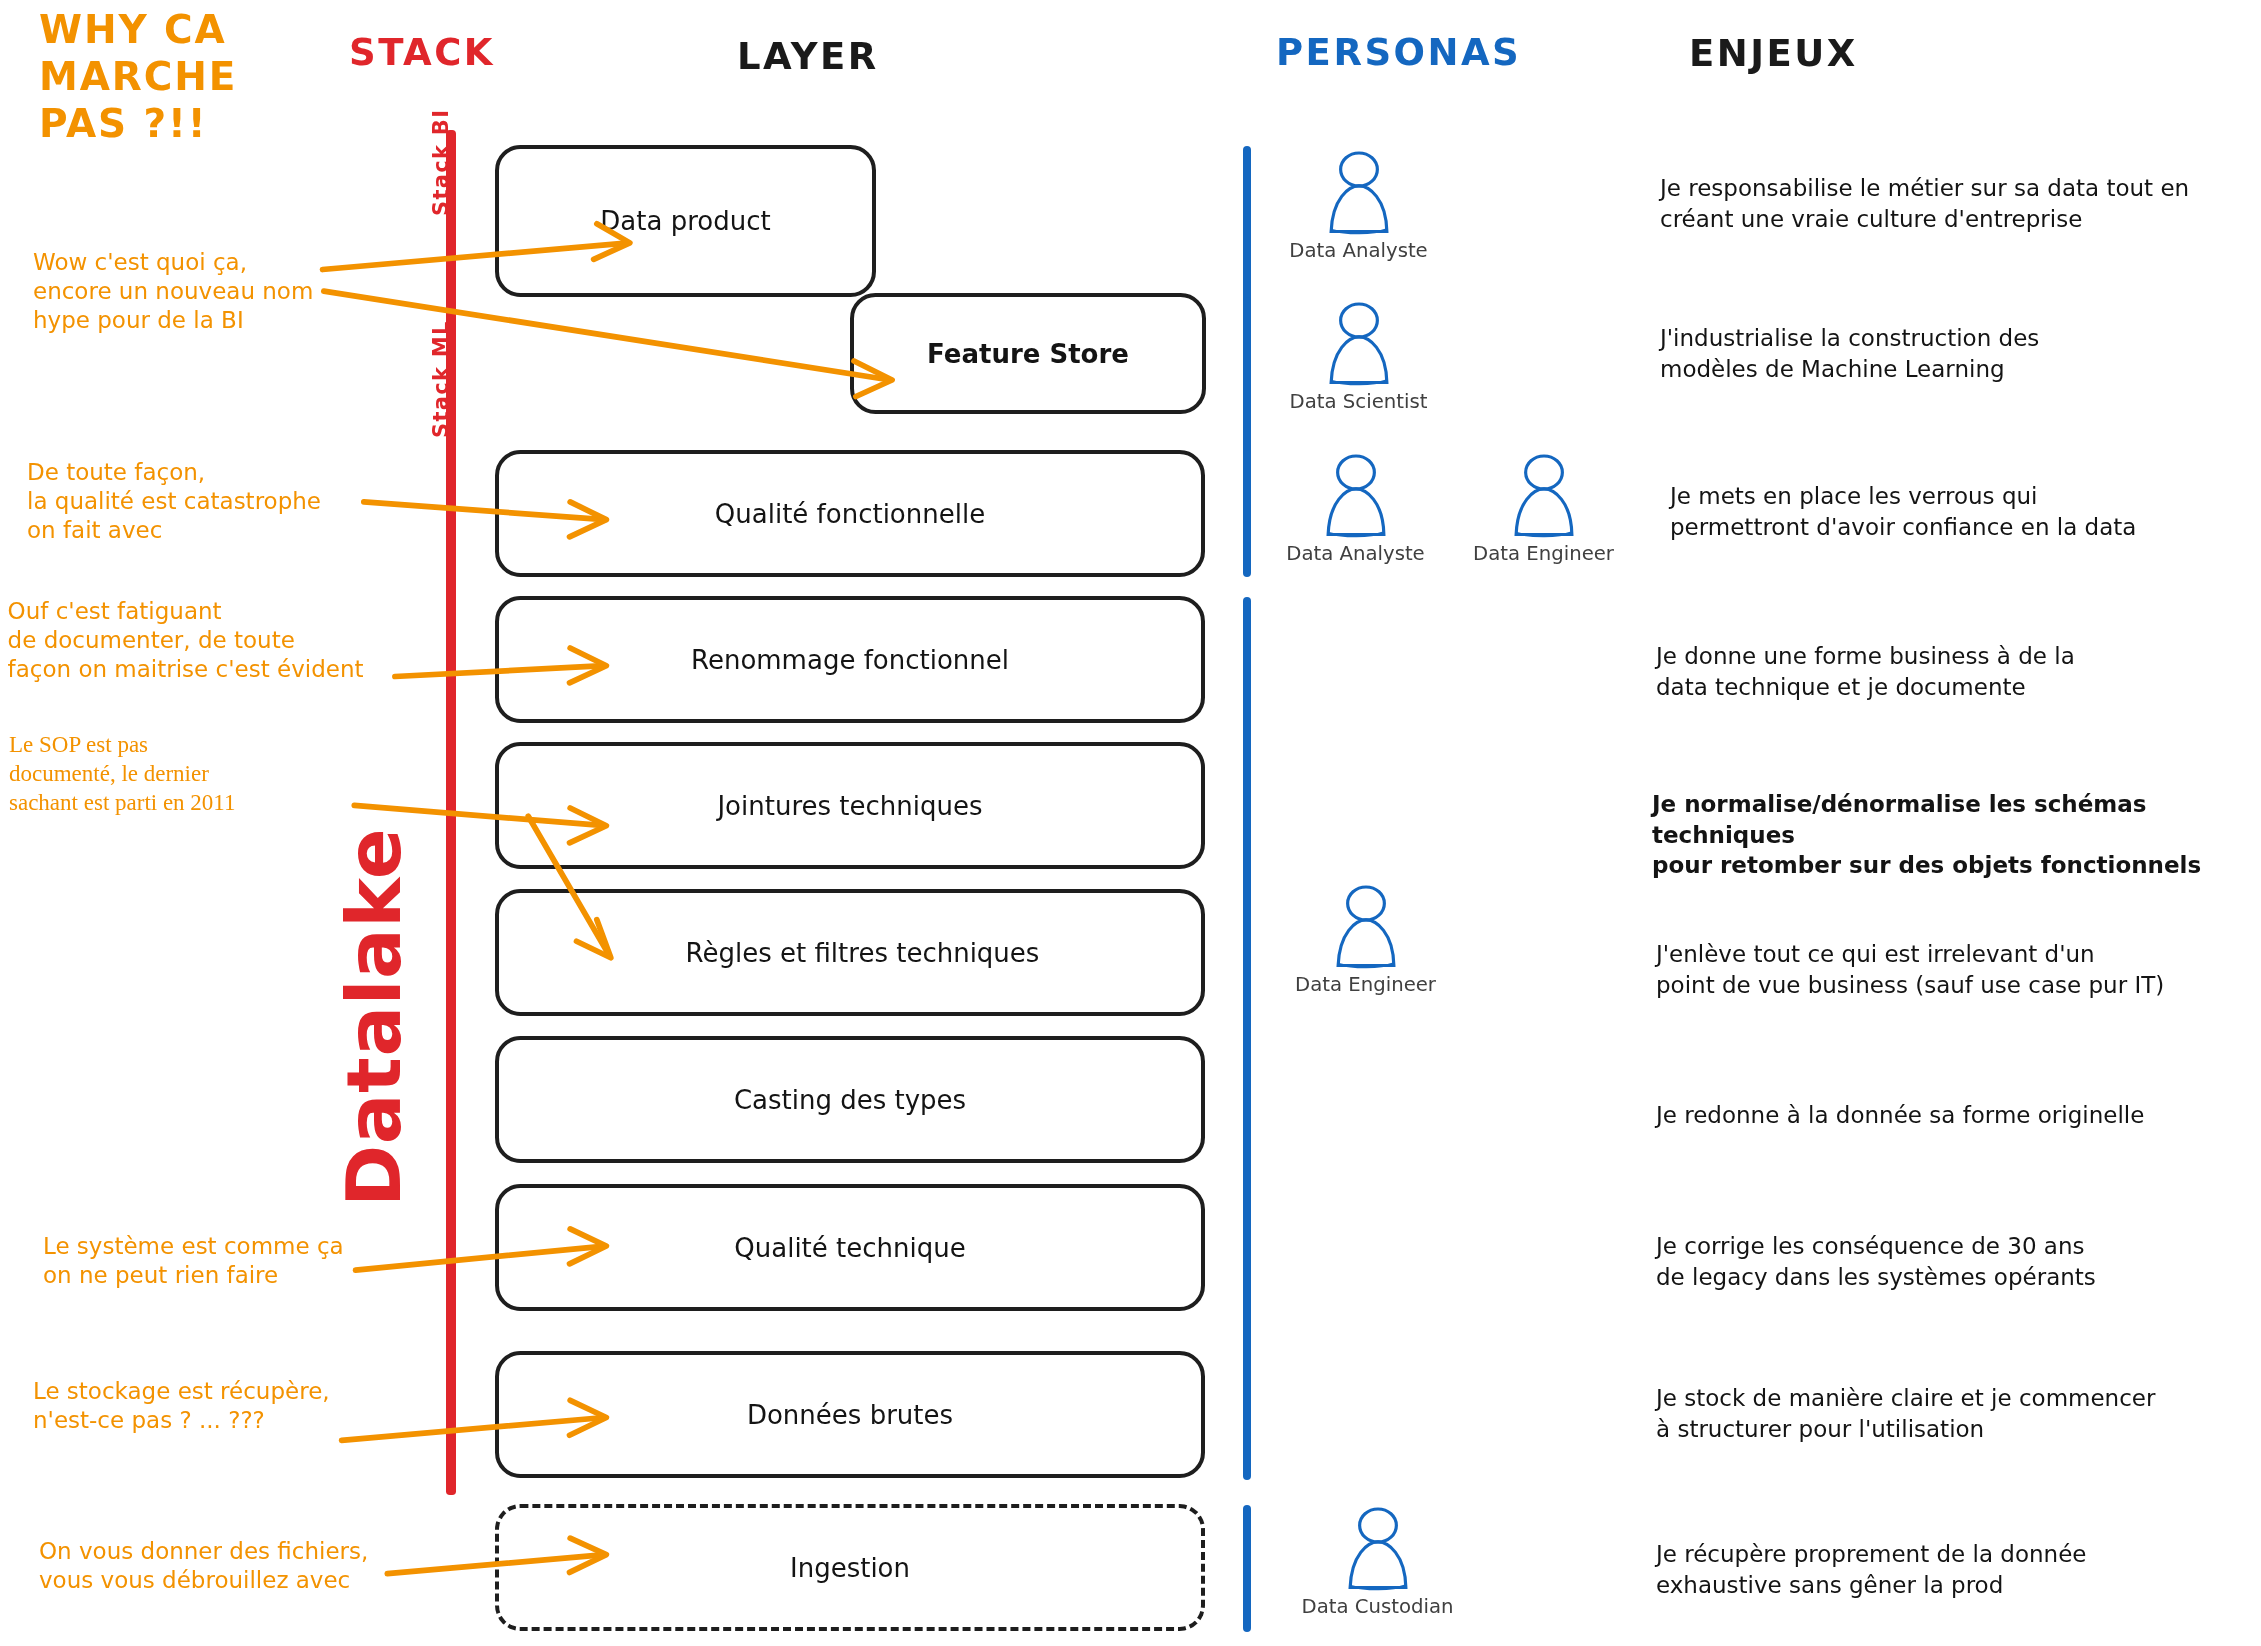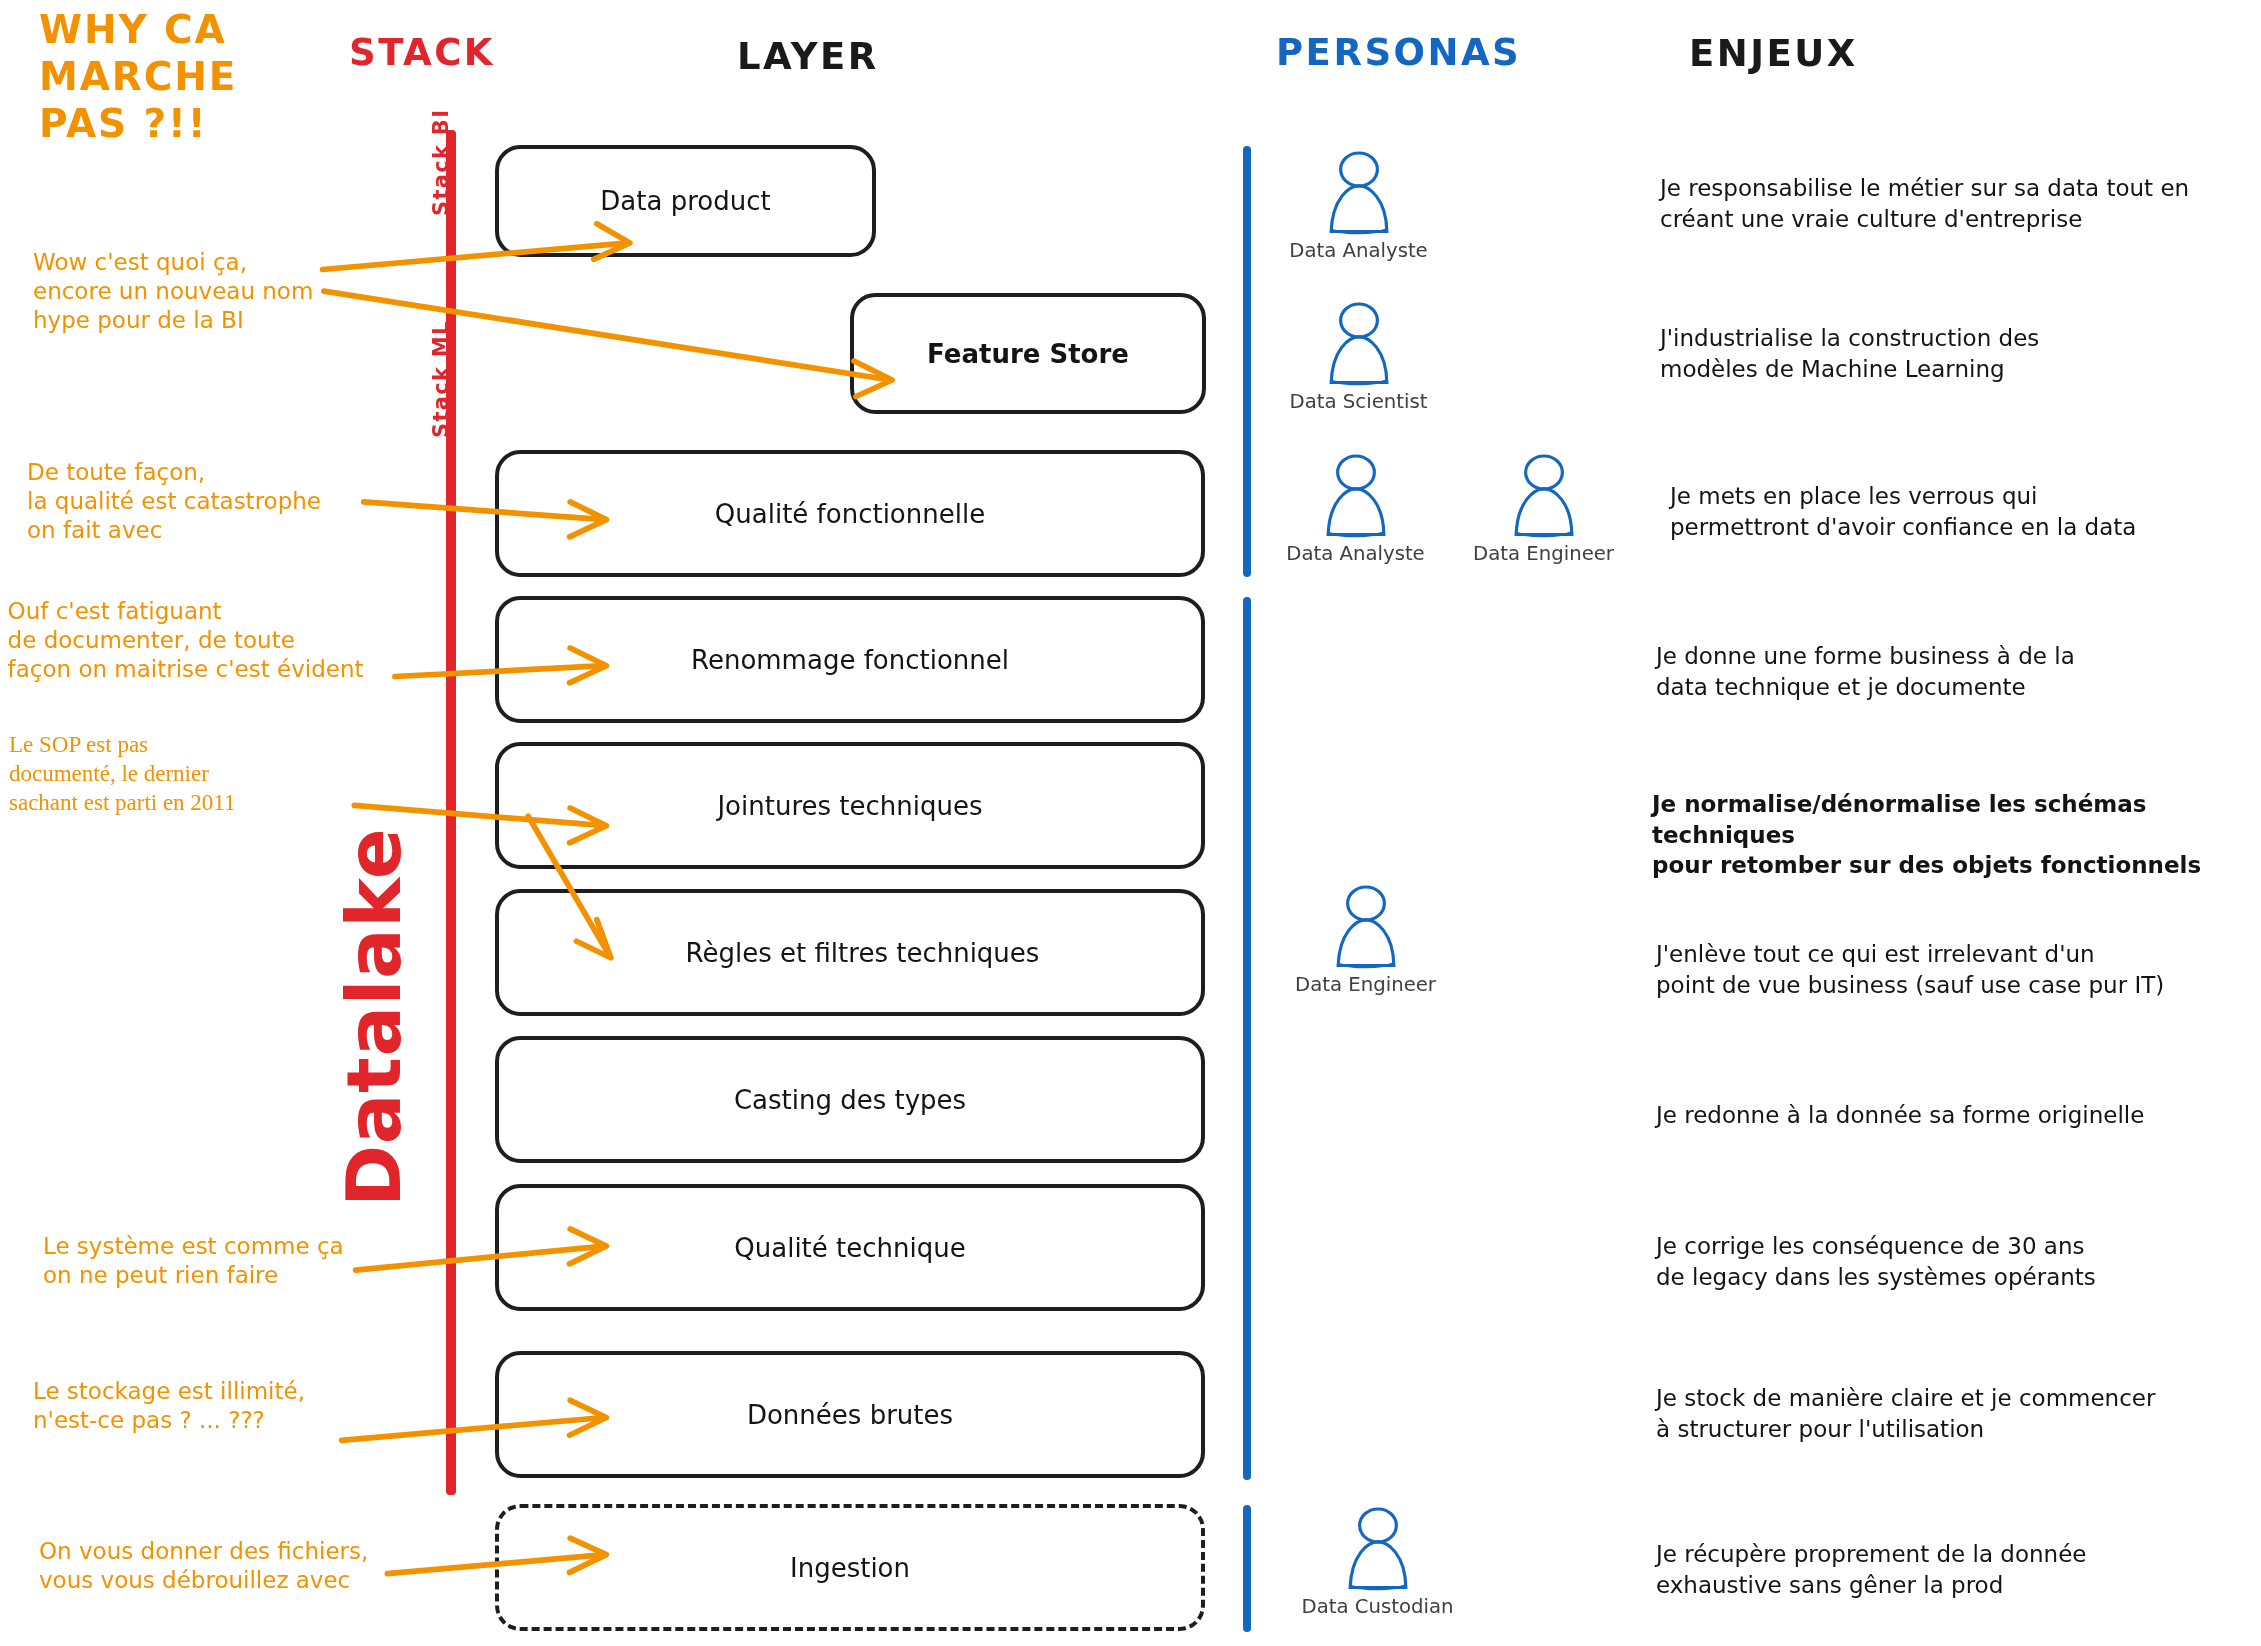--- a/index.html
+++ b/index.html
@@ -56,21 +56,21 @@
 <div class="col-head hand" id="head-stack">STACK</div>
 <div class="col-head hand" id="head-layer">LAYER</div>
 <div class="col-head hand" id="head-personas">PERSONAS</div>
 <div class="col-head hand" id="head-enjeux">ENJEUX</div>
 
 <div id="stack-axis"></div>
 <div class="stack-label hand" id="stack-bi">Stack BI</div>
 <div class="stack-label hand" id="stack-ml">Stack ML</div>
 <div class="hand" id="datalake-label">Datalake</div>
 
-<div class="layer-box" style="left:495px;top:145px;width:381px;height:112px;">
+<div class="layer-box" style="left:495px;top:145px;width:381px;height:152px;">
   <span class="layer-text hand">Data product</span>
 </div>
 <div class="layer-box" style="left:850px;top:293px;width:356px;height:121px;font-weight:bold;">
   <span class="layer-text hand">Feature Store</span>
 </div>
 <div class="layer-box" style="left:495px;top:450px;width:710px;height:127px;">
   <span class="layer-text hand">Qualité fonctionnelle</span>
 </div>
 <div class="layer-box" style="left:495px;top:596px;width:710px;height:127px;">
   <span class="layer-text hand">Renommage fonctionnel</span>
@@ -101,21 +101,21 @@
 la qualité est catastrophe
 on fait avec</div>
 <div class="note hand" style="left:7.6px;top:597px;">Ouf c'est fatiguant
 de documenter, de toute
 façon on maitrise c'est évident</div>
 <div class="note hand" style="left:9px;top:730px;font-family:Liberation Serif, serif;">Le SOP est pas
 documenté, le dernier
 sachant est parti en 2011</div>
 <div class="note hand" style="left:43px;top:1232px;">Le système est comme ça
 on ne peut rien faire</div>
-<div class="note hand" style="left:33px;top:1377px;">Le stockage est illimité,
+<div class="note hand" style="left:33px;top:1377px;">Le stockage est récupère,
 n'est-ce pas ? ... ???</div>
 <div class="note hand" style="left:39px;top:1537px;">On vous donner des fichiers,
 vous vous débrouillez avec</div>
 
 <div class="pbar" style="left:1243px;top:146px;height:168px;"></div>
 <div class="pbar" style="left:1243px;top:297px;height:168px;"></div>
 <div class="pbar" style="left:1243px;top:450px;height:127px;"></div>
 <div class="pbar" style="left:1243px;top:597px;height:883px;"></div>
 <div class="pbar" style="left:1243px;top:1505px;height:127px;"></div>
 

